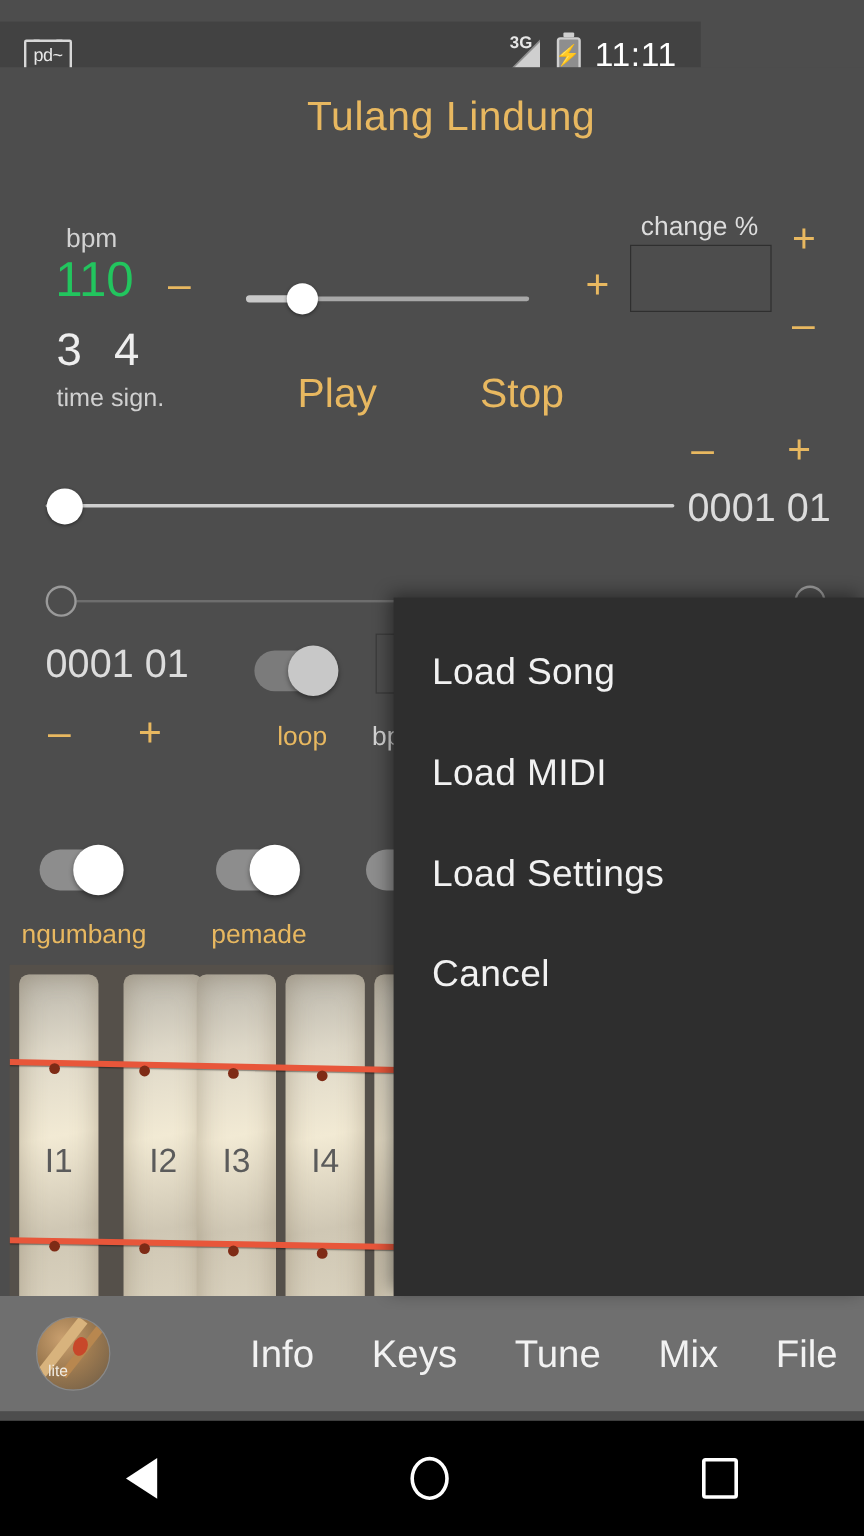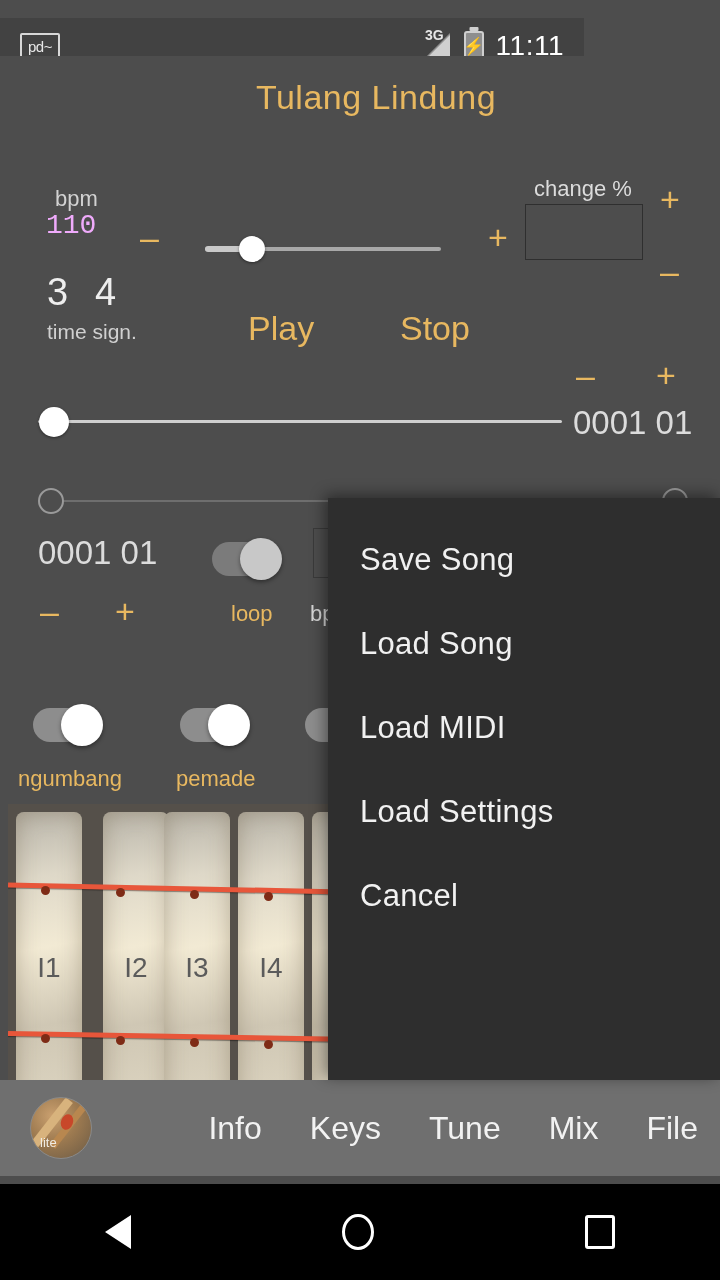--- a/index.html
+++ b/index.html
@@ -69,21 +69,21 @@
   #song-title{
     text-align:center; color:#e8b860; font-size:34px;
     padding-top:22px; letter-spacing:0.5px;margin-left:32px;
   }
 
   
   #bpm-row{
     position:absolute; top:112px; left:0; width:616px; height:100px;
   }
   #bpm-label{ position:absolute; left:55px; top:18px; color:#d2d2d2; font-size:22px; }
-  #bpm-value{ position:absolute; left:46px; top:42px; color:#f0abfc; font-size:28px;font-family:Liberation Mono, monospace; }
+  #bpm-value{ position:absolute; left:46px; top:42px; color:#22c55e; font-size:41px; }
   .gold-op{ color:#e8b860; font-size:34px; line-height:1; user-select:none; }
   #bpm-minus{ position:absolute; left:140px; top:52px; }
   #bpm-plus{ position:absolute; left:488px; top:52px; }
 
   #bpm-slider{
     position:absolute; left:205px; top:71px; width:236px; height:20px;
   }
   .track{ position:absolute; top:8px; left:0; width:100%; height:4px; background:#a8a8a8; border-radius:2px; }
   .track-fill{ position:absolute; top:7px; left:0; height:6px; background:#c9c9c9; border-radius:3px; }
   .knob{
@@ -365,21 +365,20 @@
   <div id="tabs">
     <div class="tab">Info</div>
     <div class="tab">Keys</div>
     <div class="tab">Tune</div>
     <div class="tab">Mix</div>
     <div class="tab">File</div>
   </div>
 </div>
 
 <div id="menu">
-  <div class="menu-item">Save Song</div>
   <div class="menu-item">Load Song</div>
   <div class="menu-item">Load MIDI</div>
   <div class="menu-item">Load Settings</div>
   <div class="menu-item">Cancel</div>
 </div>
 
 <div id="navbar">
   <div id="nav-back"></div>
   <div id="nav-home"></div>
   <div id="nav-recent"></div>

